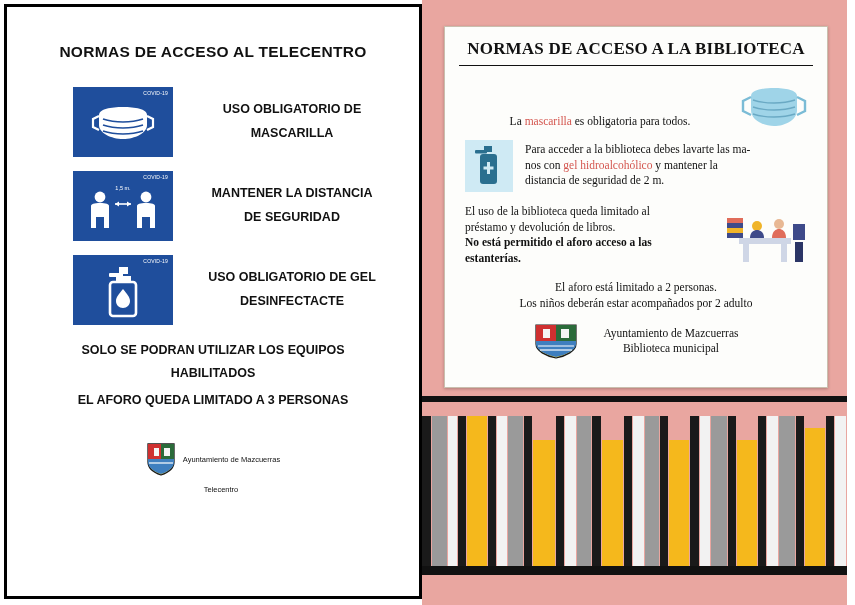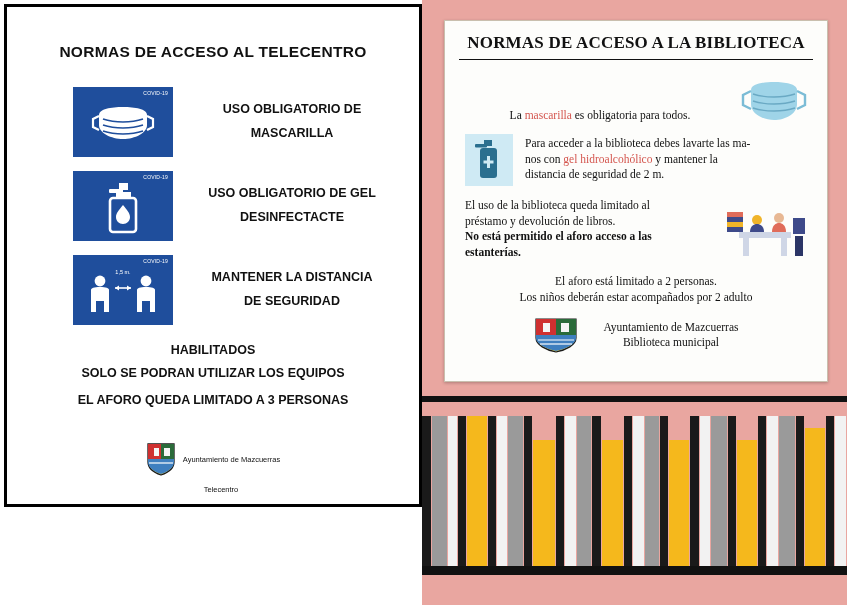--- a/index.html
+++ b/index.html
@@ -17,21 +17,21 @@
     position: relative;
     width: 855px;
     height: 605px;
     display: flex;
   }
 
   
   .left-poster {
     position: relative;
     width: 418px;
-    height: 503px;
+    height: 595px;
     margin: 4px 0 0 4px;
     border: 3px solid #000;
     background: #fff;
     box-sizing: border-box;
   }
   .left-title {
     text-align: center;
     font-size: 15.5px;
     font-weight: bold;
     letter-spacing: 0.3px;
@@ -146,21 +146,21 @@
   .right-photo {
     position: relative;
     width: 425px;
     height: 605px;
     background: #e9a6a0;
     overflow: hidden;
   }
   .right-sign {
     position: absolute;
     left: 22px;
-    top: 20px;
+    top: 26px;
     width: 384px;
     height: 362px;
     background: #fdfdfb;
     border: 1px solid #c9bfae;
     box-shadow: 0 1px 3px rgba(0,0,0,0.25);
     box-sizing: border-box;
     padding: 12px 14px;
     font-family: "Liberation Serif", serif;
   }
   .sign-title {
@@ -304,37 +304,20 @@
             <path d="M8 11 L2 14 L2 22 L8 25" fill="none" stroke="#ffffff" stroke-width="2.2"></path>
             <path d="M56 11 L62 14 L62 22 L56 25" fill="none" stroke="#ffffff" stroke-width="2.2"></path>
             <path d="M12 14 C24 18, 40 18, 52 14" fill="none" stroke="#1f4e9c" stroke-width="1.6"></path>
             <path d="M12 20 C24 24, 40 24, 52 20" fill="none" stroke="#1f4e9c" stroke-width="1.6"></path>
             <path d="M12 26 C24 30, 40 30, 52 26" fill="none" stroke="#1f4e9c" stroke-width="1.6"></path>
           </svg>
         </div>
         <div class="rule-text">
           <div>USO OBLIGATORIO DE</div>
           <div>MASCARILLA</div>
-        </div>
-      </div>
-
-      <div class="rule-row">
-        <div class="icon-box">
-          <span class="covid-tag">COVID-19</span>
-          <svg class="gel-glyph" width="40" height="54" viewBox="0 0 40 54">
-            <rect x="16" y="1" width="9" height="7" fill="#ffffff"></rect>
-            <rect x="6" y="7" width="14" height="4" rx="1" fill="#ffffff"></rect>
-            <rect x="13" y="10" width="15" height="6" fill="#ffffff"></rect>
-            <rect x="7" y="16" width="26" height="34" rx="3" fill="none" stroke="#ffffff" stroke-width="2.6"></rect>
-            <path d="M20 23 C24 28, 27 31, 27 35 C27 39, 24 42, 20 42 C16 42, 13 39, 13 35 C13 31, 16 28, 20 23 Z" fill="#ffffff"></path>
-          </svg>
-        </div>
-        <div class="rule-text">
-          <div>USO OBLIGATORIO DE GEL</div>
-          <div>DESINFECTACTE</div>
         </div>
       </div>
 
       <div class="rule-row">
         <div class="icon-box">
           <span class="covid-tag">COVID-19</span>
           <span class="dist-label">1,5 m.</span>
           <svg class="dist-glyph" width="72" height="40" viewBox="0 0 72 40">
             <circle cx="13" cy="7" r="5.4" fill="#ffffff"></circle>
             <path d="M4 16 C4 14, 7 13, 13 13 C19 13, 22 14, 22 16 L22 38 L17 38 L17 27 L9 27 L9 38 L4 38 Z" fill="#ffffff"></path>
@@ -343,25 +326,42 @@
             <line x1="28" y1="14" x2="44" y2="14" stroke="#ffffff" stroke-width="1.6"></line>
             <path d="M28 14 L32 11.6 L32 16.4 Z" fill="#ffffff"></path>
             <path d="M44 14 L40 11.6 L40 16.4 Z" fill="#ffffff"></path>
           </svg>
         </div>
         <div class="rule-text">
           <div>MANTENER LA DISTANCIA</div>
           <div>DE SEGURIDAD</div>
         </div>
       </div>
+
+      <div class="rule-row">
+        <div class="icon-box">
+          <span class="covid-tag">COVID-19</span>
+          <svg class="gel-glyph" width="40" height="54" viewBox="0 0 40 54">
+            <rect x="16" y="1" width="9" height="7" fill="#ffffff"></rect>
+            <rect x="6" y="7" width="14" height="4" rx="1" fill="#ffffff"></rect>
+            <rect x="13" y="10" width="15" height="6" fill="#ffffff"></rect>
+            <rect x="7" y="16" width="26" height="34" rx="3" fill="none" stroke="#ffffff" stroke-width="2.6"></rect>
+            <path d="M20 23 C24 28, 27 31, 27 35 C27 39, 24 42, 20 42 C16 42, 13 39, 13 35 C13 31, 16 28, 20 23 Z" fill="#ffffff"></path>
+          </svg>
+        </div>
+        <div class="rule-text">
+          <div>USO OBLIGATORIO DE GEL</div>
+          <div>DESINFECTACTE</div>
+        </div>
+      </div>
     </div>
 
     <div class="bottom-lines">
+      <div>SOLO SE PODRAN UTILIZAR LOS EQUIPOS</div>
       <div>HABILITADOS</div>
-      <div>SOLO SE PODRAN UTILIZAR LOS EQUIPOS</div>
       <div style="margin-top:4px">EL AFORO QUEDA LIMITADO A 3 PERSONAS</div>
     </div>
 
     <div class="left-footer">
       <div class="crest-row">
         <svg class="crest" viewBox="0 0 30 34">
           <path d="M2 2 H28 V20 C28 27, 21 31, 15 33 C9 31, 2 27, 2 20 Z" fill="#f2d23a" stroke="#1a1a1a" stroke-width="1.3"></path>
           <path d="M2 2 H15 V17 H2 Z" fill="#cf3030"></path>
           <path d="M15 2 H28 V17 H15 Z" fill="#2b6b3a"></path>
           <path d="M2 17 H28 V20 C28 26, 21 30, 15 32 C9 30, 2 26, 2 20 Z" fill="#3f7fbf"></path>

